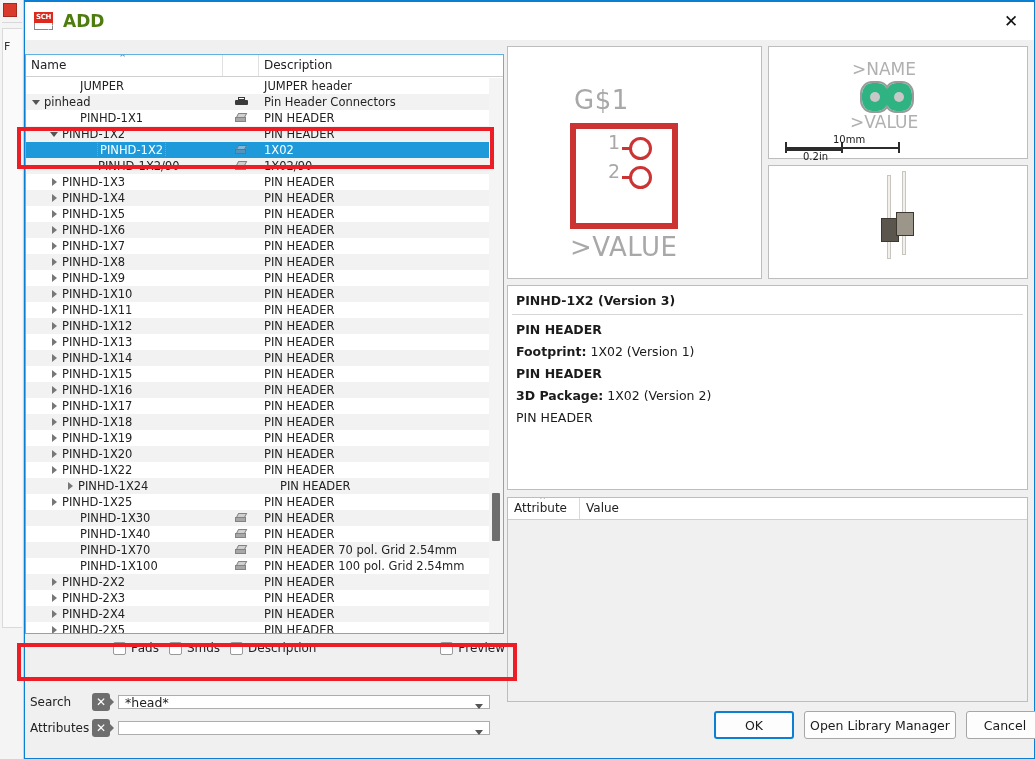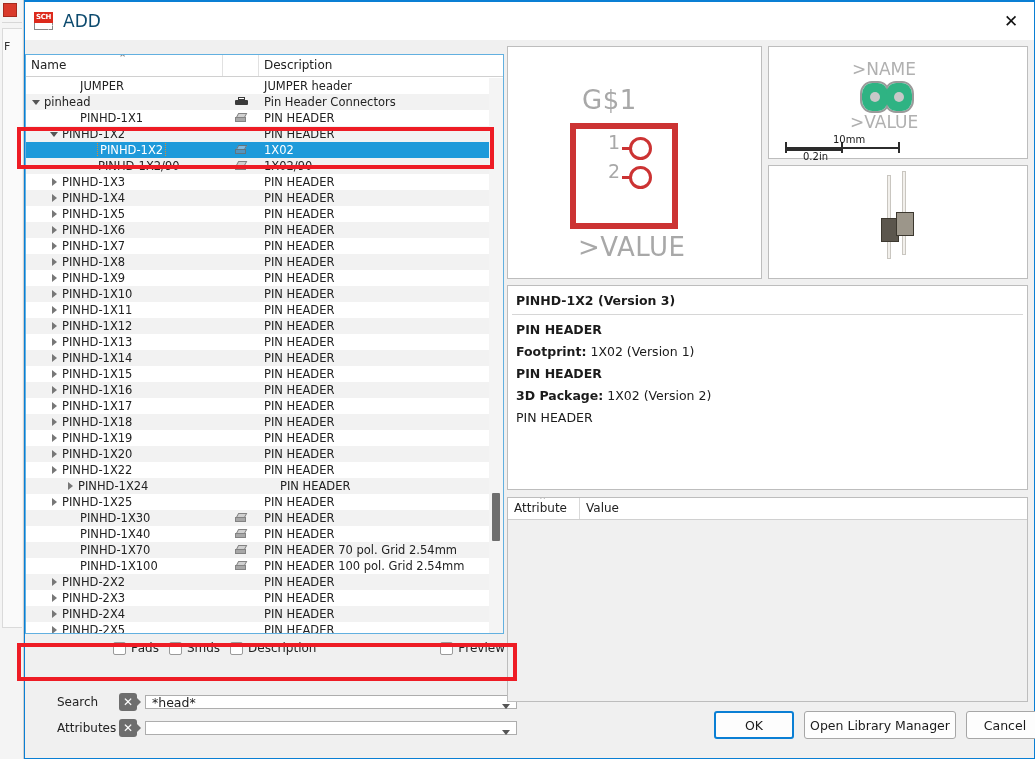--- a/index.html
+++ b/index.html
@@ -50,21 +50,21 @@
   .title-icon .sheet:after{
     content:""; position:absolute; right:-1px; bottom:-1px;
     border-width: 5px 5px 0 0; border-style: solid;
     border-color: #ffffff transparent transparent #888;
   }
   .title-icon .tag {
     position:absolute; left:1px; top:2px; width:19px; height:11px;
     background:#dd2a1c; color:#fff; font-size:7px; font-weight:bold;
     text-align:center; line-height:11px; letter-spacing:-0.3px;
   }
-  .title-text { font-size: 17px; color: #0c4a6e; font-weight: 400; }
+  .title-text { font-size: 17px; color: #4d7c0f; font-weight: 700; }
   .close-btn {
     position: absolute; right: 0; top: 0; width: 46px; height: 38px;
     display:flex; align-items:center; justify-content:center;
     font-size: 17px; color:#111; cursor: default;
   }
 
   
   .dlg-body { position: absolute; left:0; top: 38px; right:0; bottom: 0; }
 
   
@@ -141,21 +141,21 @@
     display: flex; align-items: center; font-size: 12px; color:#222;
   }
   .chk { display:flex; align-items:center; margin-right: 10px; }
   .chk .box {
     width: 13px; height: 13px; border: 1px solid #9a9a9a; background:#fff;
     border-radius: 2px; margin-right: 5px;
   }
   .chk.preview { margin-left: auto; margin-right: 0; }
 
   
-  .srow { position: absolute; left: 32px; height: 24px; display: flex; align-items: center; }
+  .srow { position: absolute; left: 5px; height: 24px; display: flex; align-items: center; }
   .srow .lab { width: 62px; font-size: 12px; color:#222; }
   .clear-btn {
     width: 18px; height: 18px; background: #6e6e6e; color:#fff;
     display:flex; align-items:center; justify-content:center;
     font-size: 12px; font-weight: bold; border-radius: 3px; margin-right: 8px;
     position: relative;
   }
   .clear-btn:after {
     content:""; position:absolute; right:-4px; top:4px;
     border-width:5px 0 5px 5px; border-style:solid;
@@ -233,21 +233,21 @@
 
   
   .redbox { position: absolute; border: 4px solid #ee1c25; pointer-events: none; }
   #red-row   { left: 17px;  top: 127px; width: 477px; height: 42px; }
   #red-search{ left: 17px;  top: 643px; width: 500px; height: 38px; }
 
   
   .sym-wrap { position: relative; width: 100%; height: 100%; }
   .sym-label {
     position: absolute; font-family: "DejaVu Sans", "Liberation Sans", sans-serif;
-    color: #a8a8a8; font-size: 26px; letter-spacing: 0.5px; margin-left: 8px;
+    color: #a8a8a8; font-size: 26px; letter-spacing: 0.5px;
   }
   #sym-gname { left: 66px; top: 38px; }
   #sym-value { left: 62px; top: 185px; }
   .sym-rect {
     position:absolute; left: 62px; top: 76px; width: 108px; height: 106px;
     border: 6px solid #cc3333;
   }
   .pin-num { position:absolute; color:#a8a8a8; font-size: 19px; }
   #pin1n { left: 100px; top: 84px; }
   #pin2n { left: 100px; top: 113px; }

